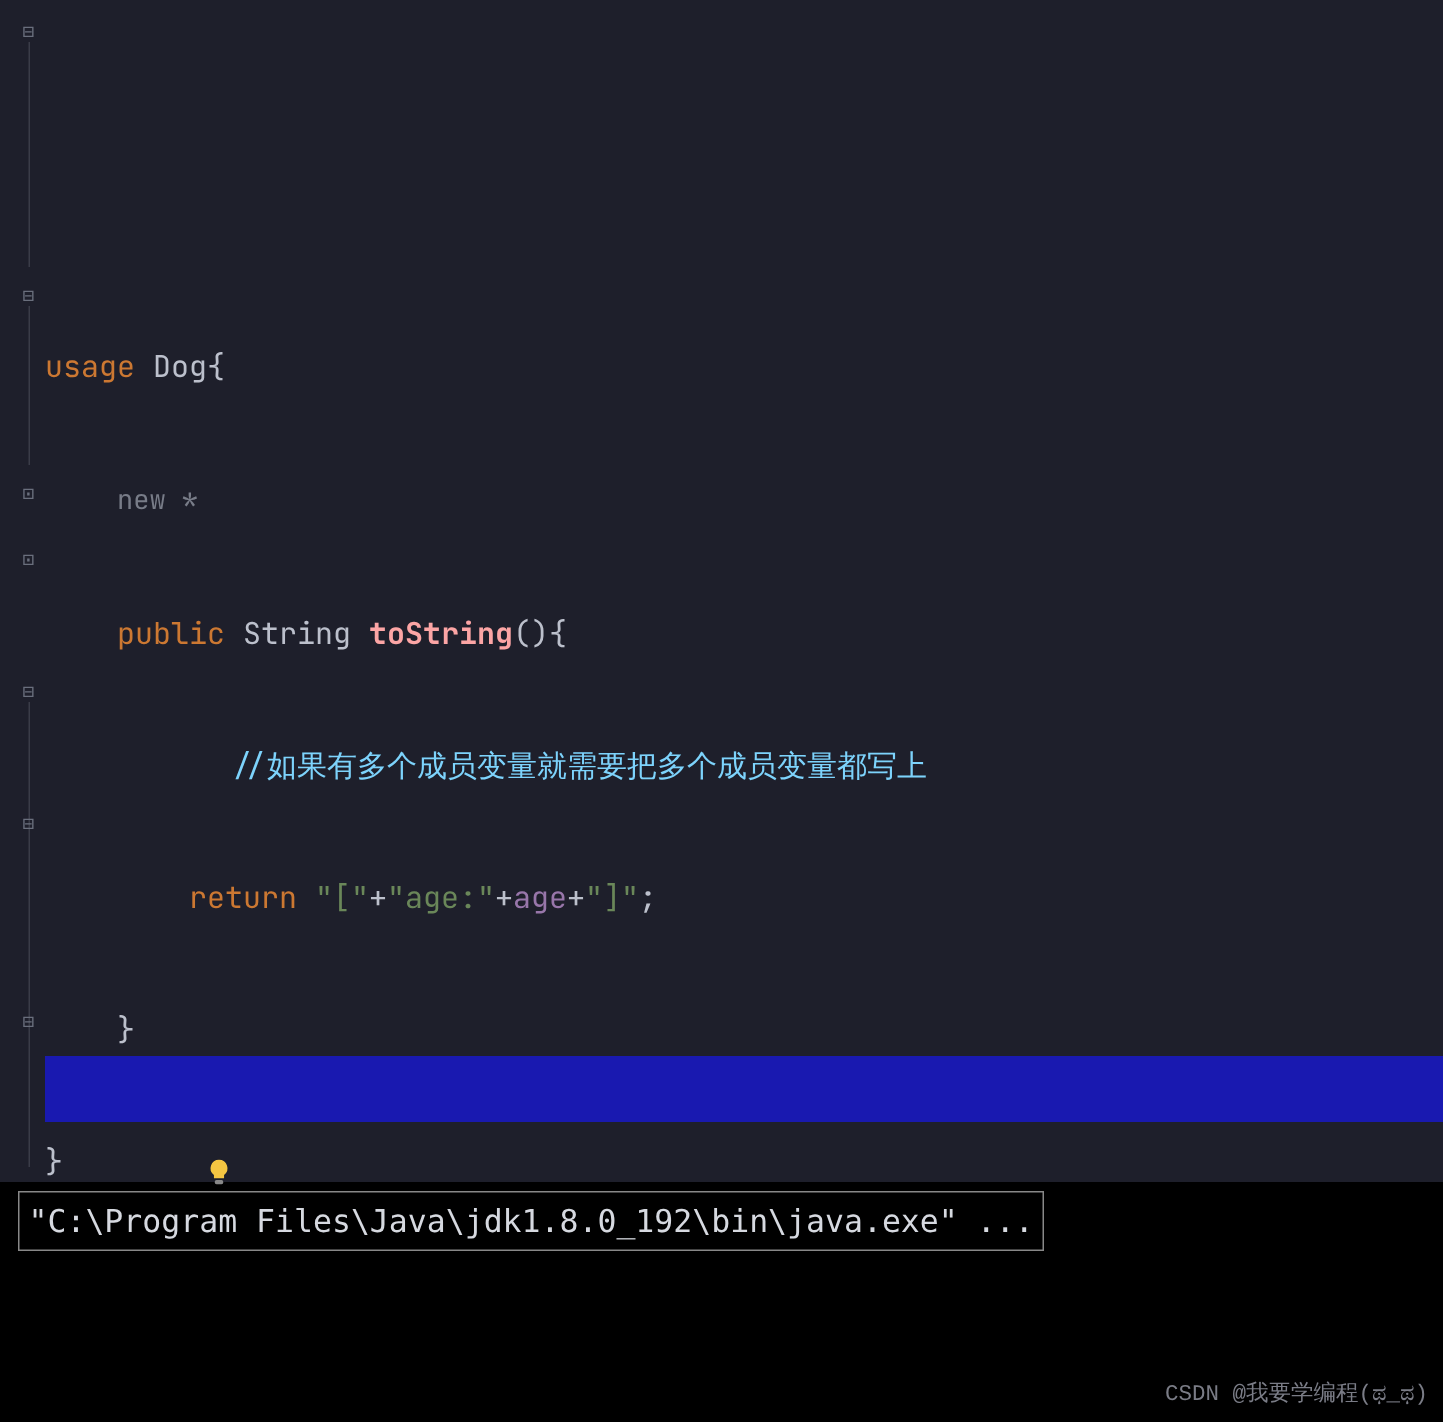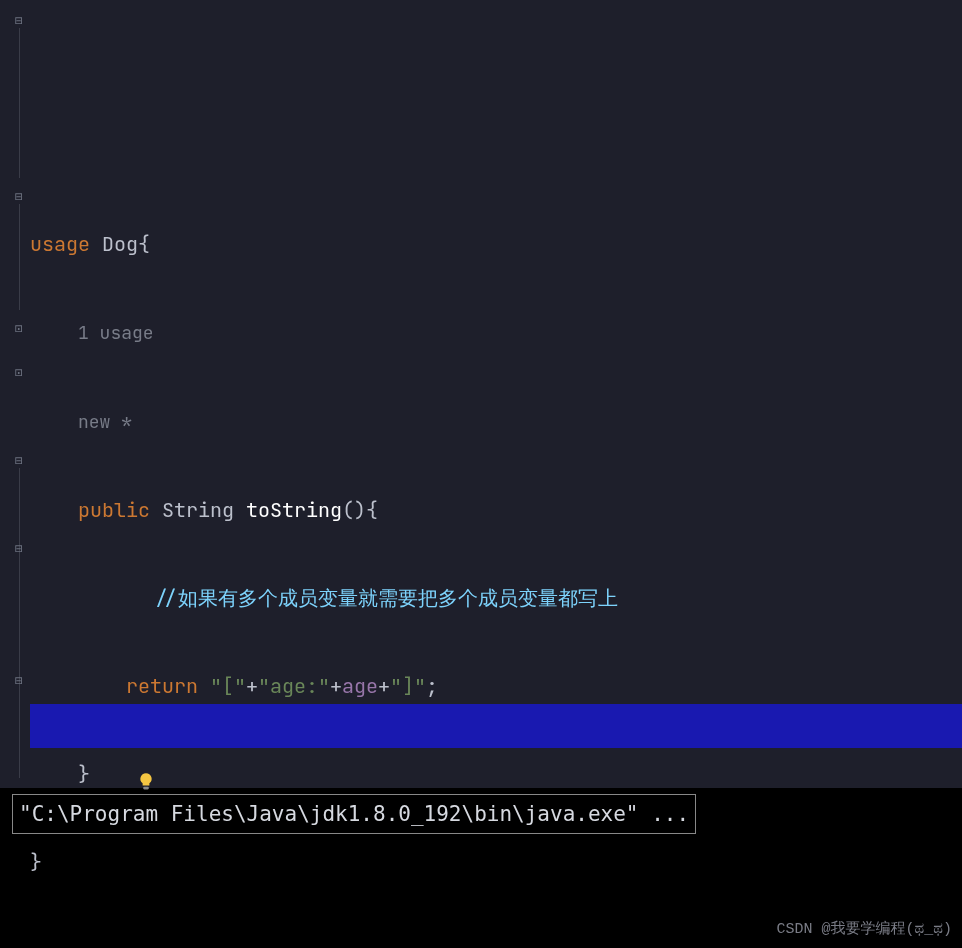--- a/index.html
+++ b/index.html
@@ -41,21 +41,21 @@
     line-height: 14px;
     text-align: center;
   }
   .fold-line {
     position: absolute;
     right: 10px;
     width: 1px;
     background: #3a3c48;
   }
   .kw { color: #cc7832; }
-  .method { color: #ffffff; }
+  .method { color: #fca5a5; font-weight: bold; }
   .str { color: #6a8759; }
   .comment-cn { color: #7dd3fc; margin-left: 28px; }
   .classname { color: #bcc0cc; }
   .field { color: #9876aa; }
   .hint { color: #787c88; font-size: 18px; }
   .highlight-line {
     position: absolute;
     left: 0; right: 0;
     height: 44px;
     background: #1919b0;
@@ -138,21 +138,20 @@
     <div class="highlight-line" style="top:704px"></div>
 
     <div class="bulb" style="top:717px;left:35px">
       <svg viewBox="0 0 16 16">
           <path fill="#f4c542" d="M8 1a5 5 0 0 0-3 9v2h6v-2a5 5 0 0 0-3-9z"></path>
           <rect x="5.5" y="13" width="5" height="2.5" rx="1" fill="#888"></rect>
         </svg>
     </div>
 
 <div class="code-line"><span class="kw">usage</span> <span class="classname">Dog</span><span>{</span></div>
-<div class="code-line">    <span class="hint">1 usage</span></div>
 <div class="code-line">    <span class="hint">new *</span></div>
 <div class="code-line">    <span class="kw">public</span> <span class="classname">String</span> <span class="method">toString</span><span>(){</span></div>
 <div class="code-line">        <span class="comment-cn">//如果有多个成员变量就需要把多个成员变量都写上</span></div>
 <div class="code-line">        <span class="kw">return</span> <span class="str">"["</span><span>+</span><span class="str">"age:"</span><span>+</span><span class="field">age</span><span>+</span><span class="str">"]"</span><span>;</span></div>
 <div class="code-line">    <span>}</span></div>
 <div class="code-line"><span>}</span></div>
 
 
 
 

